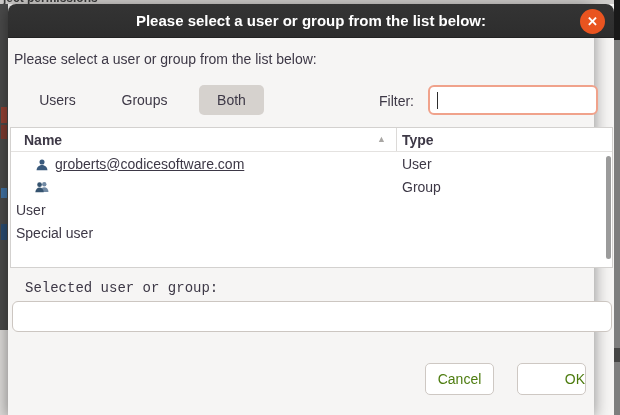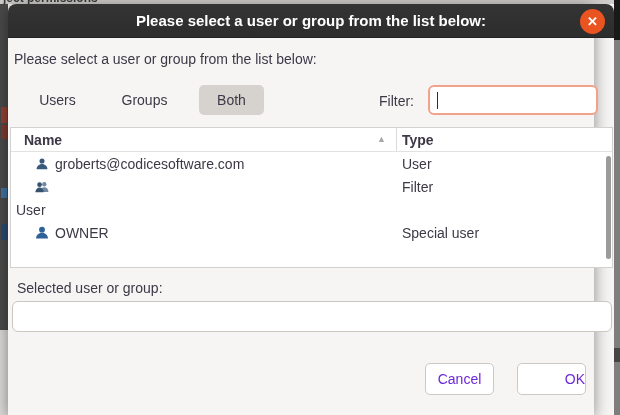--- a/index.html
+++ b/index.html
@@ -56,37 +56,37 @@
   
   .table { position:absolute; left:2px; top:123px; width:603px; height:141px;
     background:#fff; border:1px solid #d3d1cf; }
   .thead { display:flex; height:24px; align-items:center; font-weight:bold;
     border-bottom:1px solid #e4e2e0; }
   .th-name { flex:0 0 386px; padding-left:13px; position:relative; height:100%;
     display:flex; align-items:center; border-right:1px solid #dcdad8; }
   .sort-arrow { position:absolute; right:10px; top:6px; font-size:9px; color:#a9a7a4; }
   .th-type { padding-left:5px; }
   .trow { display:flex; height:23px; align-items:center; }
-  .td-name { flex:0 0 386px; padding-left:24px; display:flex; align-items:center;
-    border-right:1px solid transparent; overflow:hidden; white-space:nowrap; }
+  .td-name { flex:0 0 386px; padding-left:24px; display:flex; align-items:flex-end;
+    border-right:1px solid transparent; overflow:hidden; white-space:nowrap;text-decoration:underline; }
   .td-name .icon { width:14px; height:14px; margin-right:6px; flex:0 0 14px; }
   .td-type { padding-left:5px; white-space:nowrap; }
   .vscroll { position:absolute; right:1px; top:28px; width:5px; height:103px;
     background:#9b9b9b; border-radius:3px; }
 
   
-  .selected-label { position:absolute; left:9px; top:276px; }
+  .selected-label { position:absolute; left:17px; top:276px;font-family:Liberation Mono, monospace; }
   .selected-input { position:absolute; left:4px; top:297px; width:600px; height:31px;
     border:1px solid #ccc6c1; border-radius:6px; background:#fff;
     font:14px "Liberation Sans",sans-serif; padding:0 8px; color:#3d3846; outline:none; }
 
   
   .btn { position:absolute; top:359px; height:32px; background:#fff;
     border:1px solid #cec8c3; border-radius:5px; font:14px "Liberation Sans",sans-serif;
-    color:#6d28d9; cursor:pointer; }
+    color:#4d7c0f; cursor:pointer; }
   .btn-cancel { left:417px; width:69px; }
   .btn-ok { left:509px; width:69px;text-align:right; }
 </style>
 </head>
 <body>
 
 <div class="bg-top">
   <span>ject permissions</span>
 </div>
 <div class="bg-left">
@@ -143,35 +143,28 @@
 
     <div class="trow">
       <div class="td-name">
         <svg class="icon" viewBox="0 0 16 16">
           <circle cx="10.6" cy="4.8" r="2.5" fill="#7189a3"></circle>
             <path d="M5.8 13.6c0-2.9 2.2-5.2 4.8-5.2s4.8 2.3 4.8 5.2z" fill="#7189a3"></path>
           <circle cx="5.2" cy="5.4" r="2.7" fill="#35536f"></circle>
             <path d="M.4 14c0-3 2.2-5.4 4.8-5.4S10 11 10 14z" fill="#35536f"></path>
         </svg>
       </div>
-      <div class="td-type">Filter</div>
+      <div class="td-type">Group</div>
     </div>
 
     <div class="trow">
       <div class="td-type">User</div>
     </div>
 
     <div class="trow">
-      <div class="td-name">
-        <svg class="icon" viewBox="0 0 16 16">
-          <circle cx="8" cy="4.2" r="3.3" fill="#2d6197"></circle>
-            <path d="M1.2 14.4c0-3.7 3-6.6 6.8-6.6s6.8 2.9 6.8 6.6z" fill="#2d6197"></path>
-        </svg>
-        <span>OWNER</span>
-      </div>
       <div class="td-type">Special user</div>
     </div>
 
 
     <div class="vscroll"></div>
   </div>
 
   <div class="selected-label">Selected user or group:</div>
   <input class="selected-input" type="text" value="" style="">
 

